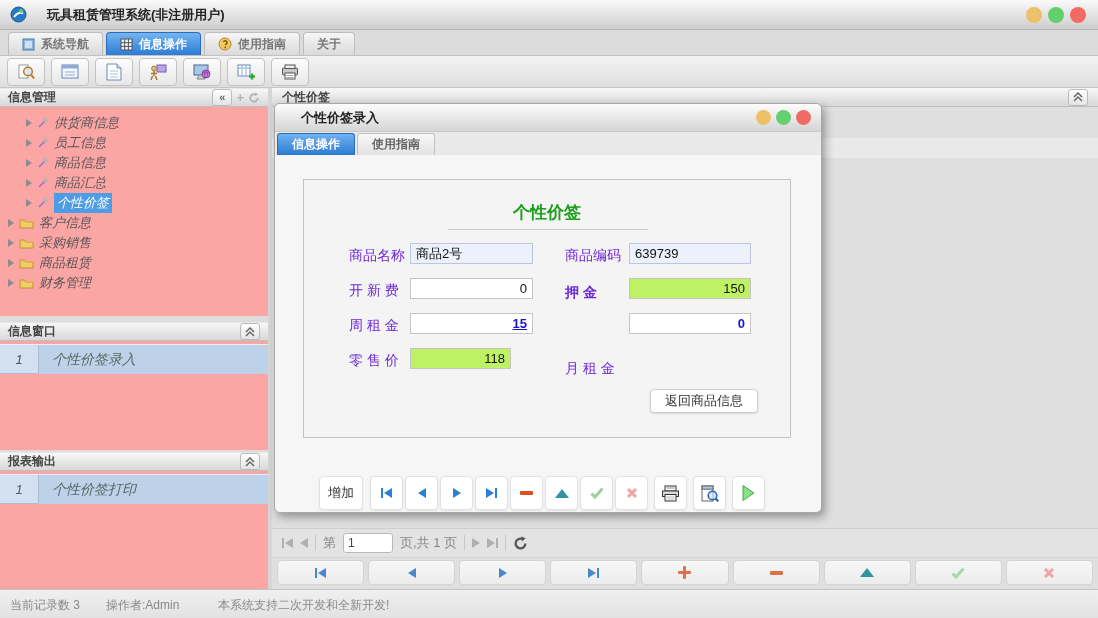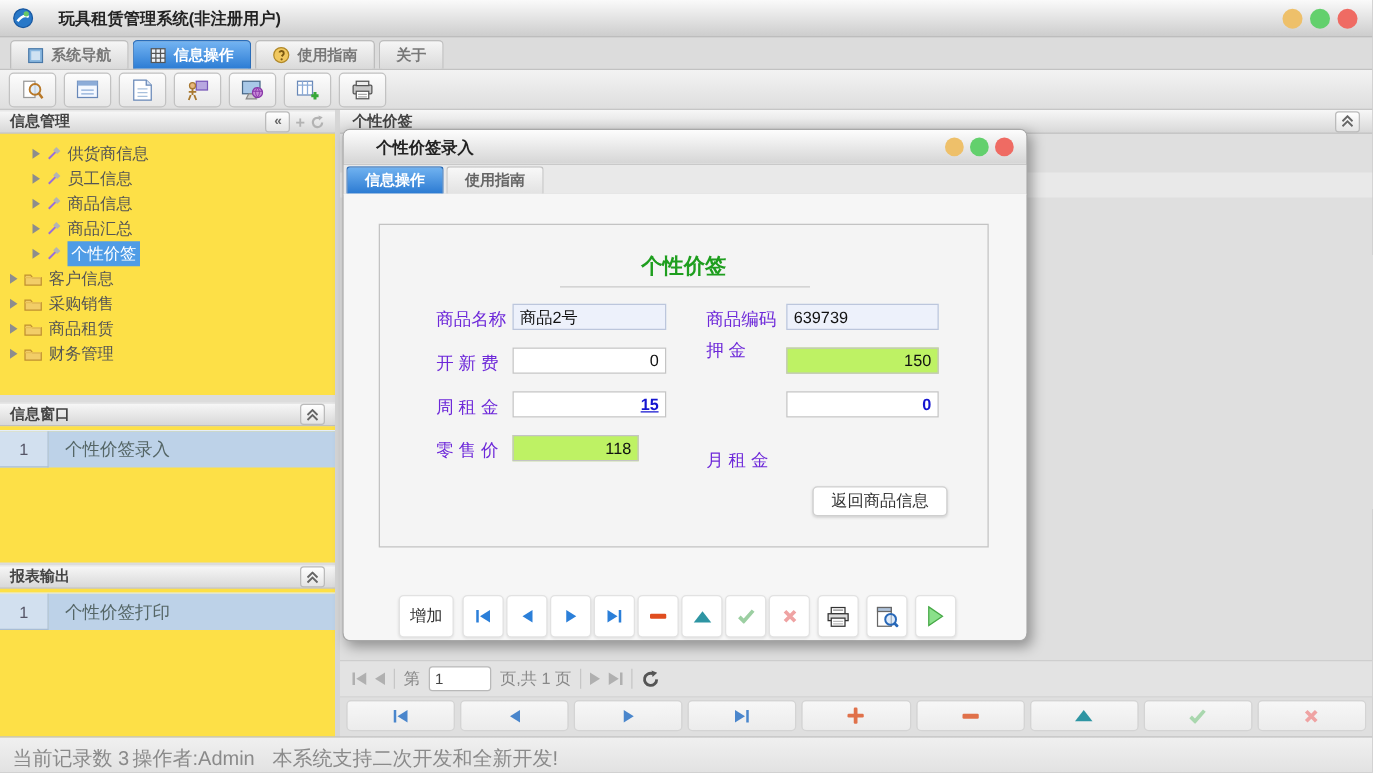--- a/index.html
+++ b/index.html
@@ -20,21 +20,21 @@
   .toolbar{position:absolute;left:0;top:56px;right:0;height:32px;background:linear-gradient(#f3f3f3,#dedede);border-bottom:1px solid #c6c6c6;display:flex;align-items:center;padding-left:7px;gap:6px;box-sizing:border-box;}
   .tbtn{width:36px;height:26px;border:1px solid #c2c2c2;border-radius:4px;background:linear-gradient(#fdfdfd,#e7e7e7);display:flex;align-items:center;justify-content:center;}
 
   
   .sidebar{position:absolute;left:0;top:88px;width:268px;bottom:28px;background:#dcdcdc;}
   .panel{position:absolute;left:0;right:0;}
   .panel-hdr{height:19px;background:linear-gradient(#f7f7f7,#d8d8d8);border-top:1px solid #e8e8e8;border-bottom:1px solid #bfbfbf;display:flex;align-items:center;padding:0 8px;font-weight:bold;color:#444;font-size:12px;box-sizing:border-box;}
   .panel-hdr .sp{flex:1;}
   .hdr-btn{width:18px;height:15px;border:1px solid #bbb;border-radius:3px;background:linear-gradient(#fff,#e4e4e4);display:flex;align-items:center;justify-content:center;color:#666;font-size:11px;line-height:1;}
   .hdr-ico{color:#b3b3b3;font-weight:bold;font-size:13px;margin-left:4px;display:flex;align-items:center;}
-  .panel-body{position:absolute;left:0;right:0;top:19px;bottom:0;background:#fde047;}
+  .panel-body{position:absolute;left:0;right:0;top:19px;bottom:0;background:#fca5a5;font-style:italic;}
   .tree{padding-top:6px;}
   .tree-item{height:20px;display:flex;align-items:center;padding-left:26px;gap:5px;font-size:13px;color:#555;}
   .tree-folder{height:20px;display:flex;align-items:center;padding-left:8px;gap:5px;font-size:13px;color:#555;}
   .tri-exp{width:0;height:0;border-top:4px solid transparent;border-bottom:4px solid transparent;border-left:6px solid #8d8d8d;}
   .sel{background:#4f9ce6;color:#fff;padding:1px 3px;}
   .list-row{height:29px;display:flex;margin-top:3px;border-top:1px solid #e6eef8;}
   .list-row .num{width:38px;background:#d2e0ef;border-right:1px solid #a9bdd4;border-bottom:1px solid #a9bdd4;display:flex;align-items:center;justify-content:center;color:#556;font-size:13px;}
   .list-row .lbl{flex:1;background:#bdd2e8;display:flex;align-items:center;padding-left:13px;color:#566;font-size:14px;}
 
   
@@ -54,21 +54,21 @@
   .vbar{width:2px;height:10px;background:currentColor;}
   .c-blue{color:#2b7fd9;} .c-bluedim{color:#4a86cc;} .c-gray{color:#b0b0b0;}
   .ic-minus{width:13px;height:4px;background:#e04d1f;border-radius:1px;}
   .ic-minus.soft{background:#e0714a;}
   .ic-plus{position:relative;width:13px;height:13px;}
   .ic-plus::before{content:"";position:absolute;left:5px;top:0;width:3px;height:13px;background:#e0714a;border-radius:1px;}
   .ic-plus::after{content:"";position:absolute;left:0;top:5px;width:13px;height:3px;background:#e0714a;border-radius:1px;}
   .ic-up{width:0;height:0;border-left:7px solid transparent;border-right:7px solid transparent;border-bottom:9px solid #2e95a3;}
 
   
-  .statusbar{position:absolute;left:0;right:0;bottom:0;height:28px;background:linear-gradient(#f0f0f0,#e2e2e2);border-top:1px solid #c4c4c4;color:#8a8a8a;font-size:16px;}
+  .statusbar{position:absolute;left:0;right:0;bottom:0;height:28px;background:linear-gradient(#f0f0f0,#e2e2e2);border-top:1px solid #c4c4c4;color:#8a8a8a;font-size:12px;}
   .statusbar span{position:absolute;top:7px;}
 
   
   .dialog{position:absolute;left:274px;top:103px;width:548px;height:410px;background:#f4f4f4;border:1px solid #a8a8a8;border-radius:6px;box-shadow:3px 4px 10px rgba(0,0,0,.35);box-sizing:border-box;}
   .dlg-titlebar{height:27px;background:linear-gradient(#fdfdfd,#d5d5d5);border-radius:5px 5px 0 0;border-bottom:1px solid #c9c9c9;display:flex;align-items:center;padding:0 10px;}
   .dlg-title{font-weight:bold;font-size:13px;color:#222;margin-left:16px;}
   .dlg-lights{margin-left:auto;display:flex;gap:5px;}
   .dlg-lights .light{width:15px;height:15px;}
   .dlg-tabs{height:23px;background:#e9e9e9;border-bottom:1px solid #c8c8c8;display:flex;align-items:flex-end;padding-left:2px;gap:2px;}
   .dlg-tab{height:21px;display:flex;align-items:center;padding:0 14px;background:linear-gradient(#f8f8f8,#e2e2e2);border:1px solid #c2c2c2;border-bottom:none;border-radius:3px 3px 0 0;color:#666;font-weight:bold;font-size:12px;}
@@ -470,21 +470,21 @@
         <div class="form-title">个性价签</div>
         <div class="form-title-line"></div>
 
         <span class="f-label" style="left:45px;top:67px;">商品名称</span>
         <input class="f-input f-lav" style="left: 106px; top: 63px; width: 123px;" value="商品2号">
         <span class="f-label" style="left:261px;top:67px;">商品编码</span>
         <input class="f-input f-lav" style="left: 325px; top: 63px; width: 122px;" value="639739">
 
         <span class="f-label" style="left:45px;top:102px;">开 新 费</span>
         <input class="f-input f-white" style="left: 106px; top: 98px; width: 123px;" value="0">
-        <span class="f-label" style="left:261px;top:92px;">押 金</span>
+        <span class="f-label" style="left:261px;top:104px;font-weight:bold;">押 金</span>
         <input class="f-input f-gray" style="left: 325px; top: 98px; width: 122px;" value="150">
 
         <span class="f-label" style="left:45px;top:137px;">周 租 金</span>
         <input class="f-input f-white f-blueval" style="left: 106px; top: 133px; width: 123px; text-decoration: underline;" value="15">
         <span class="f-label" style="left:261px;top:134px;margin-top:46px;">月 租 金</span>
         <input class="f-input f-white f-blueval" style="left: 325px; top: 133px; width: 122px;" value="0">
 
         <span class="f-label" style="left:45px;top:172px;">零 售 价</span>
         <input class="f-input f-gray" style="left: 106px; top: 168px; width: 101px;" value="118">
 

